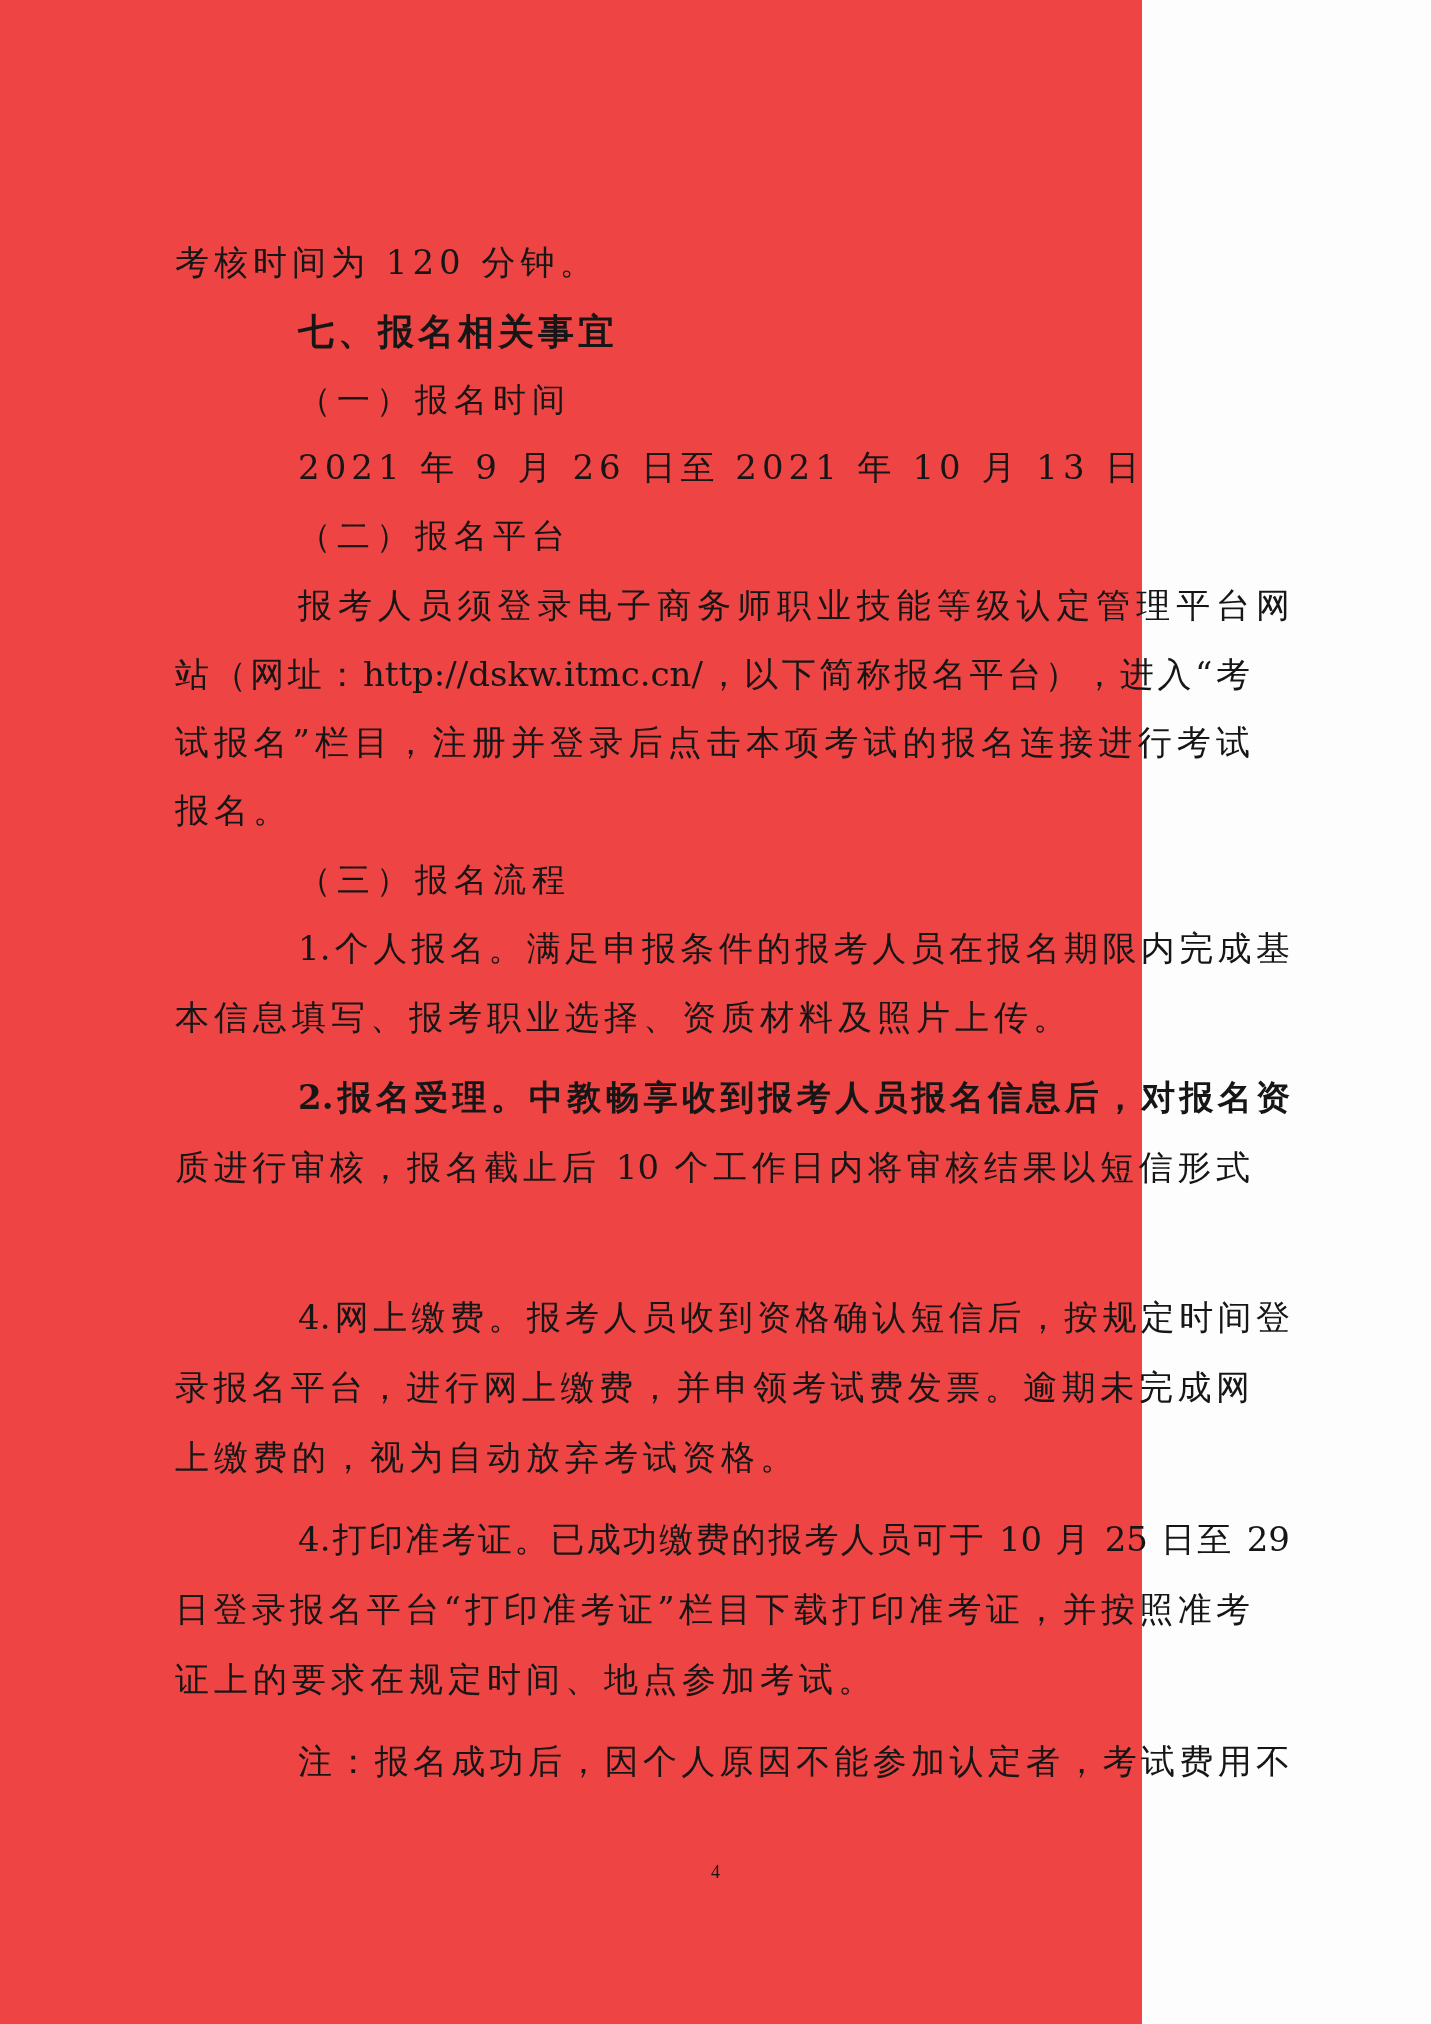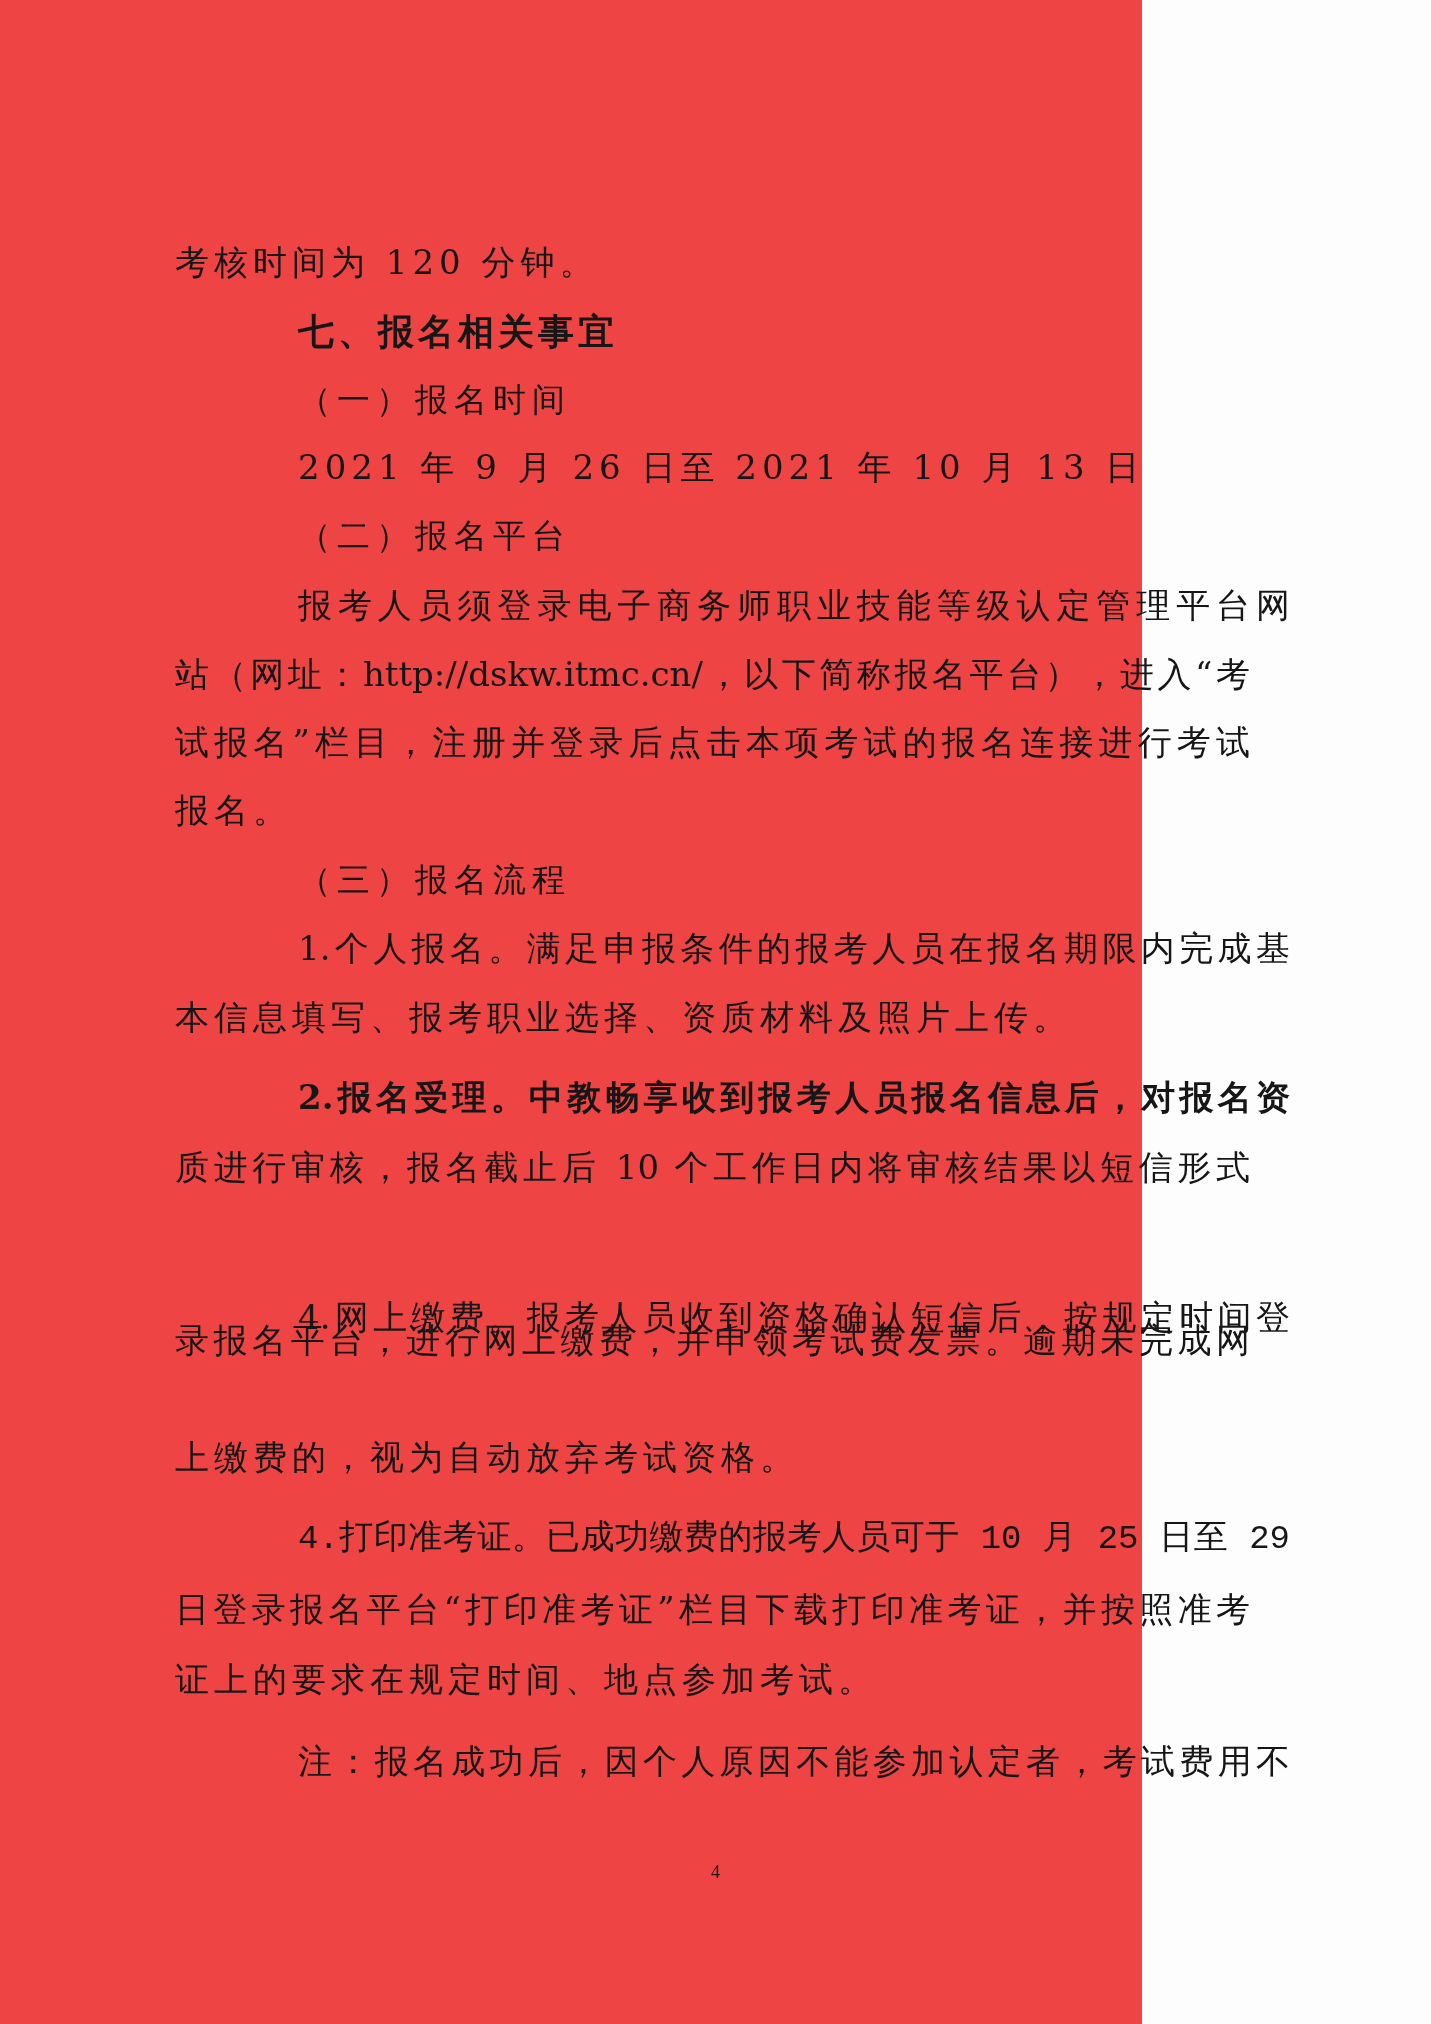--- a/index.html
+++ b/index.html
@@ -81,23 +81,23 @@
 
   <div class="line indent sub" style="top:860px;">（三）报名流程</div>
 
   <div class="line indent justify" style="top:928px; width:992px;">1.个人报名。满足申报条件的报考人员在报名期限内完成基</div>
   <div class="line" style="top:997px;">本信息填写、报考职业选择、资质材料及照片上传。</div>
 
   <div class="line indent justify" style="top:1077px; width:992px;font-weight:bold;">2.报名受理。中教畅享收到报考人员报名信息后，对报名资</div>
   <div class="line justify" style="top:1147px;">质进行审核，报名截止后 10 个工作日内将审核结果以短信形式</div>
 
   <div class="line indent justify" style="top:1297px; width:992px;">4.网上缴费。报考人员收到资格确认短信后，按规定时间登</div>
-  <div class="line justify" style="top:1323px;font-family:Liberation Mono, monospace;">录报名平台，进行网上缴费，并申领考试费发票。逾期未完成网</div>
+  <div class="line justify" style="top:1367px;">录报名平台，进行网上缴费，并申领考试费发票。逾期未完成网</div>
   <div class="line" style="top:1437px;">上缴费的，视为自动放弃考试资格。</div>
 
-  <div class="line indent justify" style="top:1519px; width:992px;font-family:Liberation Mono, monospace;">4.打印准考证。已成功缴费的报考人员可于 10 月 25 日至 29</div>
+  <div class="line indent justify" style="top:1519px; width:992px;">4.打印准考证。已成功缴费的报考人员可于 10 月 25 日至 29</div>
   <div class="line justify" style="top:1589px;">日登录报名平台“打印准考证”栏目下载打印准考证，并按照准考</div>
   <div class="line" style="top:1659px;">证上的要求在规定时间、地点参加考试。</div>
 
   <div class="line indent justify" style="top:1741px; width:992px;">注：报名成功后，因个人原因不能参加认定者，考试费用不</div>
 
   <div class="page-number">4</div>
 </div>
 
 </body></html>

